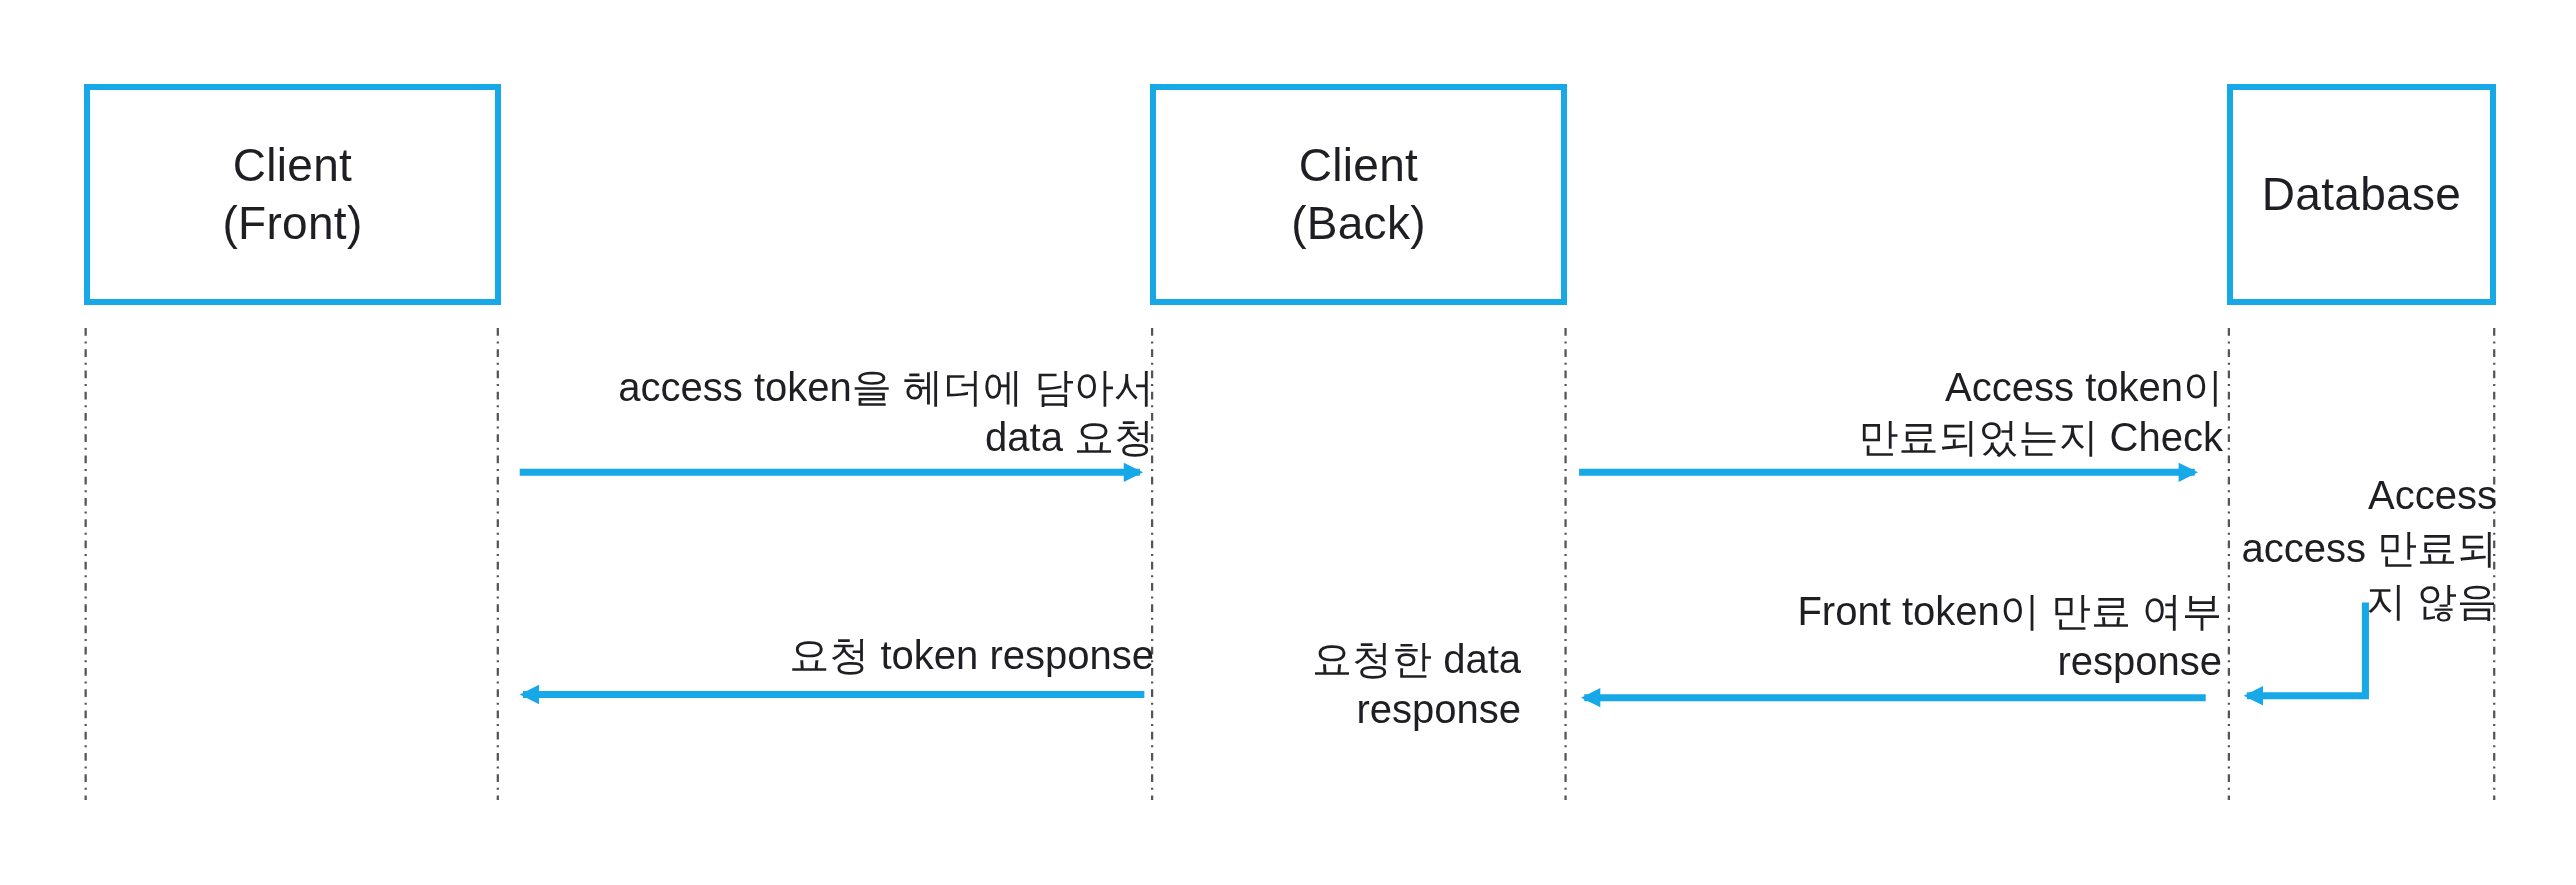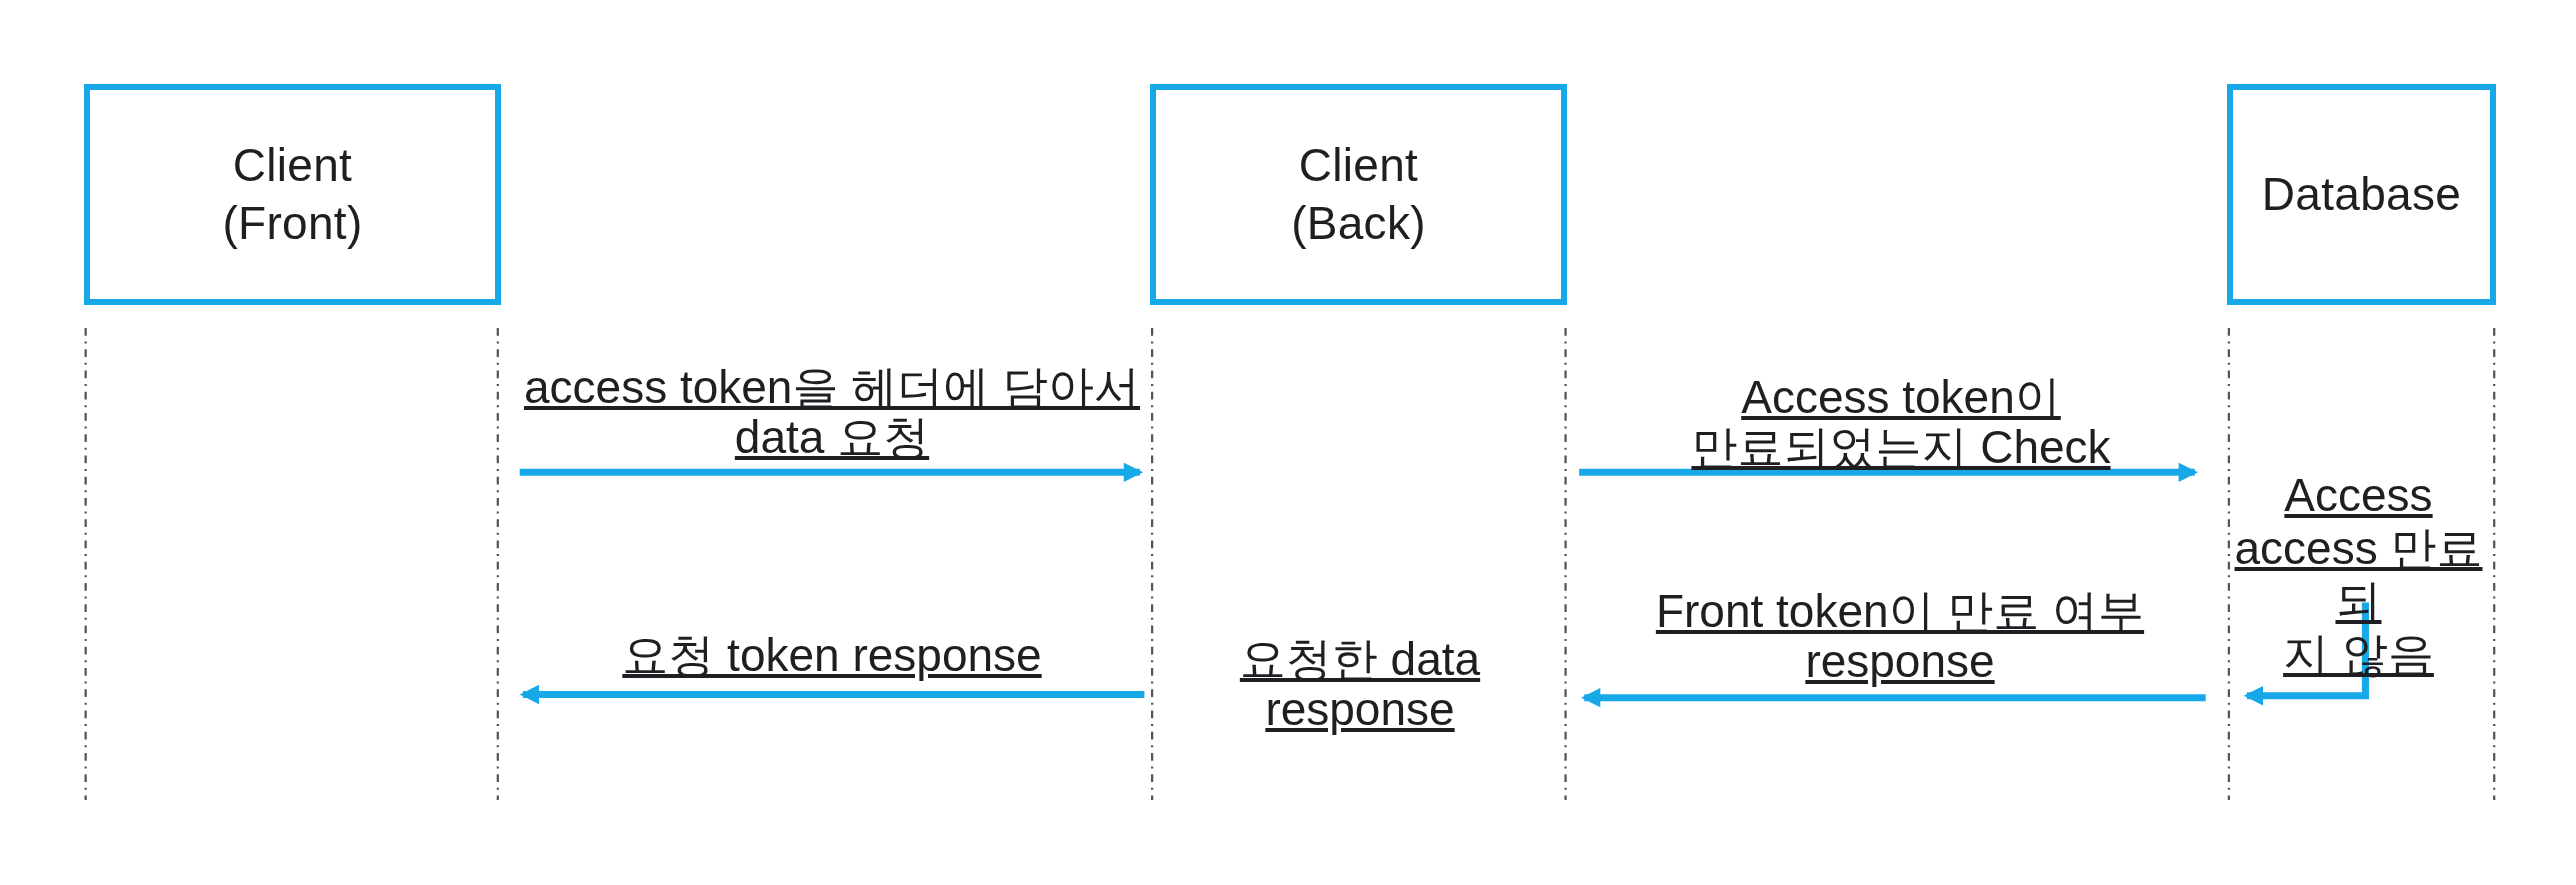--- a/index.html
+++ b/index.html
@@ -28,22 +28,22 @@
   .actor-box{
     position:absolute;box-sizing:border-box;
     border:6.4px solid var(--accent,#17A8E8);
     background:var(--bg,#fff);
     display:flex;flex-direction:column;align-items:center;justify-content:center;
     font-size:46px;line-height:1.25;text-align:center;
     letter-spacing:0.3px;
   }
   .actor-box .box-line{display:block;}
   .msg{
-    position:absolute;text-align:center;
-    font-size:46px;line-height:50px;text-decoration:underline;
+    position:absolute;text-align:right;
+    font-size:40px;line-height:50px;
   }
   .msg .msg-line{display:block;}
   .msg-note3{line-height:53px;margin-top:44px;}
 </style>
 </head>
 <body>
 
 <div class="canvas">
 
   <svg class="connector-layer" width="2576" height="886" viewBox="0 0 4000 1375" xmlns="http://www.w3.org/2000/svg">
@@ -79,21 +79,21 @@
 
   <div class="actor-box" style="left:2227px;top:84px;width:269px;height:221px;">
     <span class="box-line">Database</span>
   </div>
 
   <div class="msg" style="left:510px;top:362px;width:644px;">
     <span class="msg-line">access token을 헤더에 담아서</span>
     <span class="msg-line">data 요청</span>
   </div>
 
-  <div class="msg" style="left:1579px;top:372px;width:644px;">
+  <div class="msg" style="left:1579px;top:362px;width:644px;">
     <span class="msg-line">Access token이</span>
     <span class="msg-line">만료되었는지 Check</span>
   </div>
 
   <div class="msg msg-note3" style="left:2220px;top:425px;width:277px;">
     <span class="msg-line">Access</span>
     <span class="msg-line">access 만료되</span>
     <span class="msg-line">지 않음</span>
   </div>
 

